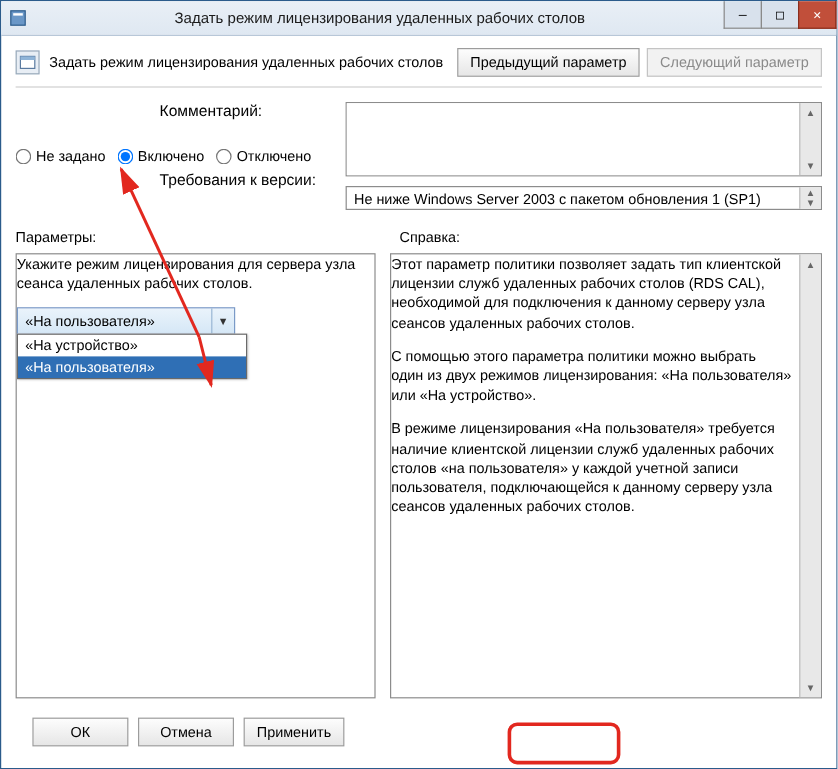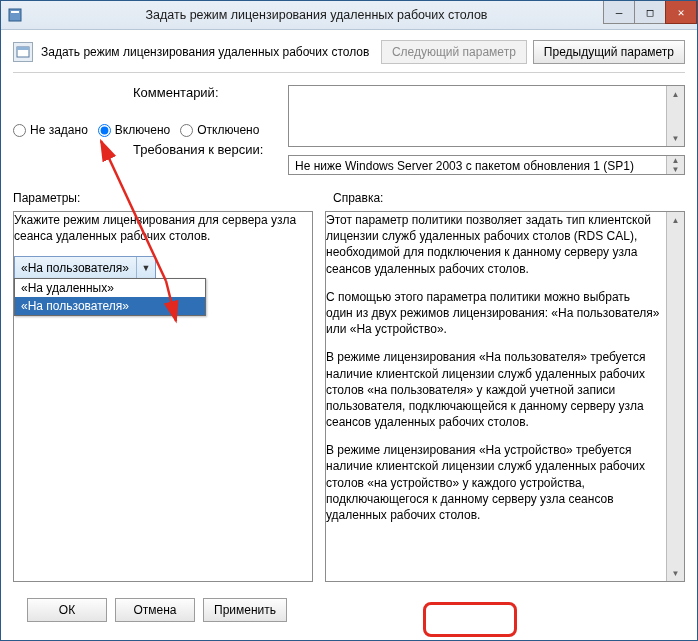--- a/index.html
+++ b/index.html
@@ -34,21 +34,21 @@
   .req-box .txt{flex:1;padding:3px 6px;font-size:12px}
   .row3{display:flex;gap:20px;margin-top:10px}
   .row3 .lbl{width:300px}
   .lower{display:flex;gap:12px;flex:1;min-height:0}
   .panel{border:1px solid #8c8c8c;background:#fff;box-sizing:border-box;padding:0;position:relative}
   .panel.left{width:300px}
   .panel.right{flex:1;display:flex}
   .panel.right .inner{flex:1;overflow:hidden;padding-right:6px;line-height:1.35}
   .panel.right .inner p{margin:0 0 12px 0}
   .panel.left .hint{margin:0 0 12px 0;line-height:1.35}
-  .combo{position:relative;width:142px}
+  .combo{position:relative;width:182px}
   .combo-sel{height:21px;border:1px solid #7a9ac7;background:linear-gradient(#eaf3fb,#d5e7f6);display:flex;align-items:center;padding:0 20px 0 6px;font-size:12px;position:relative}
   .combo-sel .arrow{position:absolute;right:0;top:0;bottom:0;width:18px;border-left:1px solid #9ab6d4;display:flex;align-items:center;justify-content:center;font-size:9px;color:#333}
   .combo-list{position:absolute;left:0;top:22px;width:190px;border:1px solid #6a6a6a;background:#fff;box-shadow:1px 1px 2px rgba(0,0,0,0.25)}
   .combo-list .opt{padding:2px 6px;font-size:12px}
   .combo-list .opt.sel{background:#2f6fb5;color:#fff}
   .footer{display:flex;justify-content:flex-start;gap:8px;padding:10px 14px;border-top:0}
   .footer .btn{min-width:80px;text-align:center}
   .ok-highlight{position:absolute;border:3px solid #e2281f;border-radius:8px;pointer-events:none}
   svg.arrows{position:absolute;top:0;left:0;pointer-events:none}
   input[type=radio]{margin:0}
@@ -77,22 +77,22 @@
 
     <div class="row1">
       <span class="smallicon">
         <svg width="14" height="14" viewBox="0 0 14 14">
             <rect x="1" y="2" width="12" height="10" fill="#fff" stroke="#5a7aa0"></rect>
             <rect x="1" y="2" width="12" height="3" fill="#8fb4d8"></rect>
           </svg>
       </span>
       <span class="ptitle">Задать режим лицензирования удаленных рабочих столов</span>
       <div class="navbtns">
+        <button class="btn">Предыдущий параметр</button>
         <button class="btn disabled">Следующий параметр</button>
-        <button class="btn">Предыдущий параметр</button>
       </div>
     </div>
     <div class="hr"></div>
 
     <div class="row2">
       <div class="radiocol">
         <label>
           <input type="radio" name="st" style="">
           <span>Не задано</span>
         </label>
@@ -134,31 +134,30 @@
 
     <div class="lower">
       <div class="panel left">
         <p class="hint">Укажите режим лицензирования для сервера узла сеанса удаленных рабочих столов.</p>
         <div class="combo">
           <div class="combo-sel">
             <span>«На пользователя»</span>
             <span class="arrow">▼</span>
           </div>
           <div class="combo-list">
-            <div class="opt">«На удаленных»</div>
+            <div class="opt">«На устройство»</div>
             <div class="opt sel">«На пользователя»</div>
           </div>
         </div>
       </div>
       <div class="panel right">
         <div class="inner">
           <p>Этот параметр политики позволяет задать тип клиентской лицензии служб удаленных рабочих столов (RDS CAL), необходимой для подключения к данному серверу узла сеансов удаленных рабочих столов.</p>
           <p>С помощью этого параметра политики можно выбрать один из двух режимов лицензирования: «На пользователя» или «На устройство».</p>
           <p>В режиме лицензирования «На пользователя» требуется наличие клиентской лицензии служб удаленных рабочих столов «на пользователя» у каждой учетной записи пользователя, подключающейся к данному серверу узла сеансов удаленных рабочих столов.</p>
-          <p>В режиме лицензирования «На устройство» требуется наличие клиентской лицензии служб удаленных рабочих столов «на устройство» у каждого устройства, подключающегося к данному серверу узла сеансов удаленных рабочих столов.</p>
         </div>
         <div class="sb">
             <div>▲</div>
             <div>▼</div>
           </div>
       </div>
     </div>
 
     <div class="footer">
       <button class="btn" style="position:relative">ОК</button>

